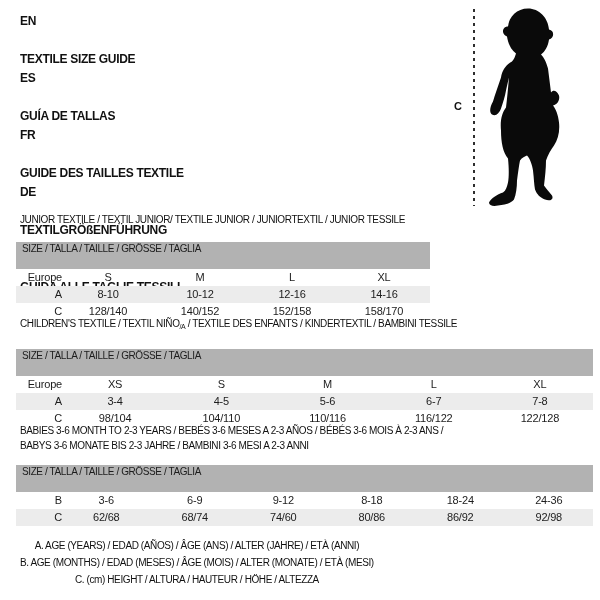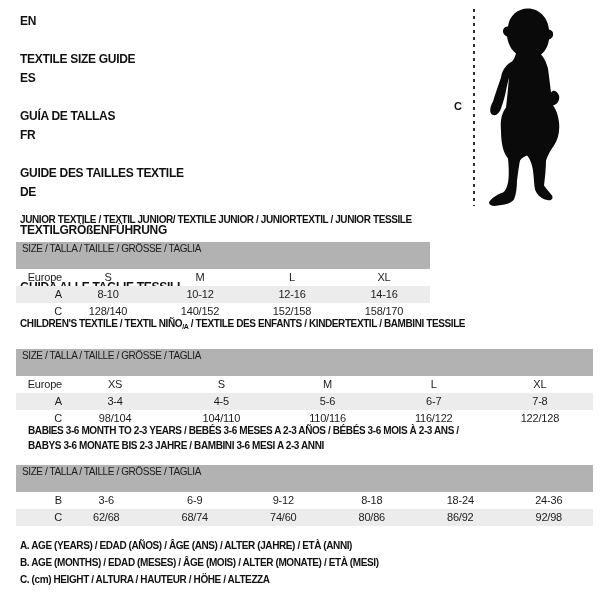--- a/index.html
+++ b/index.html
@@ -19,39 +19,39 @@
     background:repeating-linear-gradient(to bottom,#2e2e2e 0 3px,transparent 3px 7px);
   }
   .measure-label{position:absolute;left:14px;top:100px;font-size:11px;font-weight:bold;}
   .silhouette{position:absolute;left:42px;top:6px;}
   
   .tbl-section{position:absolute;left:16px;}
   .s1{top:212px;width:414px;}
   .s2{top:316px;width:577px;}
   .s3{top:423px;width:577px;}
   .tbl-title{
-    margin:0 0 15px 0;padding-left:4px;font-size:10px;font-weight:bold;
+    margin:0 0 15px 0;padding-left:4px;font-size:10px;font-weight:normal;
     letter-spacing:-0.4px;line-height:15px;white-space:nowrap;
   }
-  .s3 .tbl-title{margin-bottom:12px;margin-left:8px;}
+  .s3 .tbl-title{margin-bottom:12px;}
   .tbl-title .subscript{font-size:7px;vertical-align:-2px;}
   .size-bar{
     background:#b2b2b2;height:27px;line-height:13px;padding-left:6px;
     font-size:10px;letter-spacing:-0.4px;color:#1c1c1c;
   }
   .trow{display:grid;height:17px;line-height:17px;font-size:11px;letter-spacing:-0.2px;color:#1c1c1c;}
   .cols4{grid-template-columns:46px repeat(4,1fr);}
   .cols5{grid-template-columns:46px repeat(5,1fr);}
   .cols6{grid-template-columns:46px repeat(6,1fr);}
   .trow .tlabel{padding-left:6px;text-align:right;}
   .trow .tcell{text-align:center;}
   .trow.shaded{background:#ececec;}
   
   .notes{position:absolute;left:20px;top:537px;}
-  .note-line{font-size:10px;font-weight:bold;letter-spacing:-0.4px;line-height:17px;}
+  .note-line{font-size:10px;font-weight:normal;letter-spacing:-0.4px;line-height:17px;text-align:center;}
 </style>
 </head>
 <body>
 
 <div class="lang-list">
   <div class="lang-row">
     <span class="lang-code">EN</span>
     <span class="lang-title">TEXTILE SIZE GUIDE</span>
   </div>
   <div class="lang-row">

